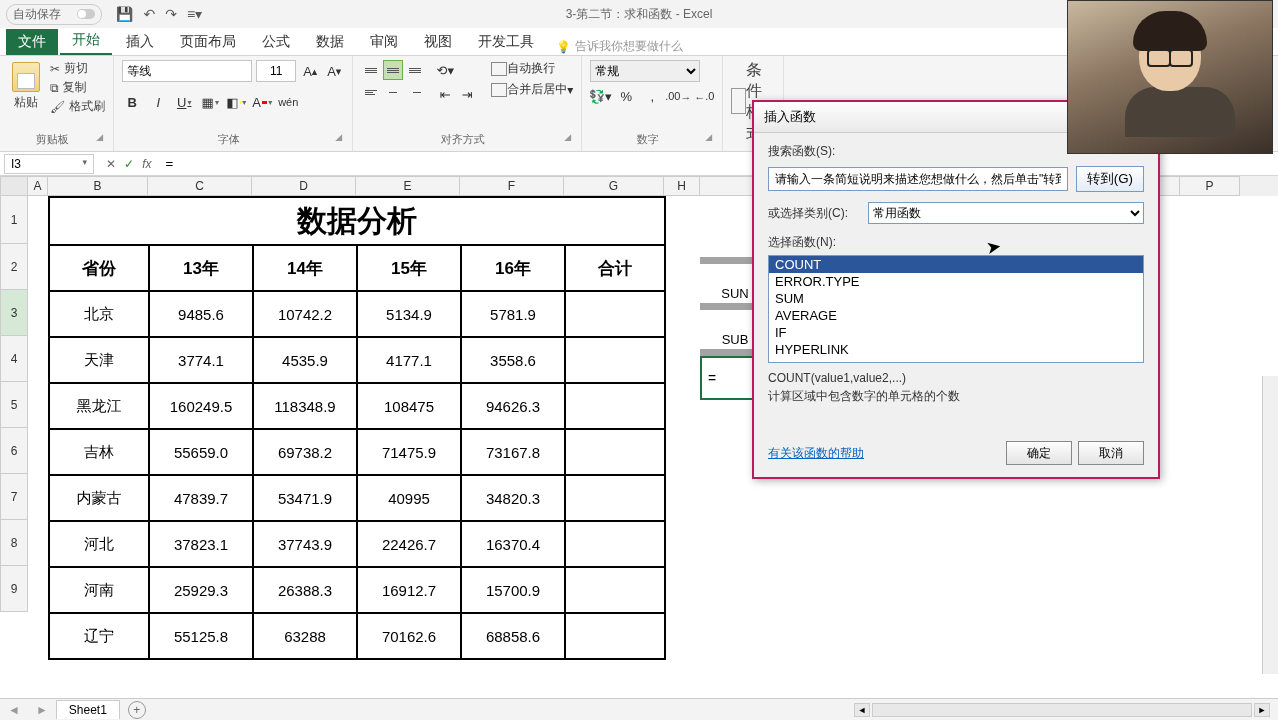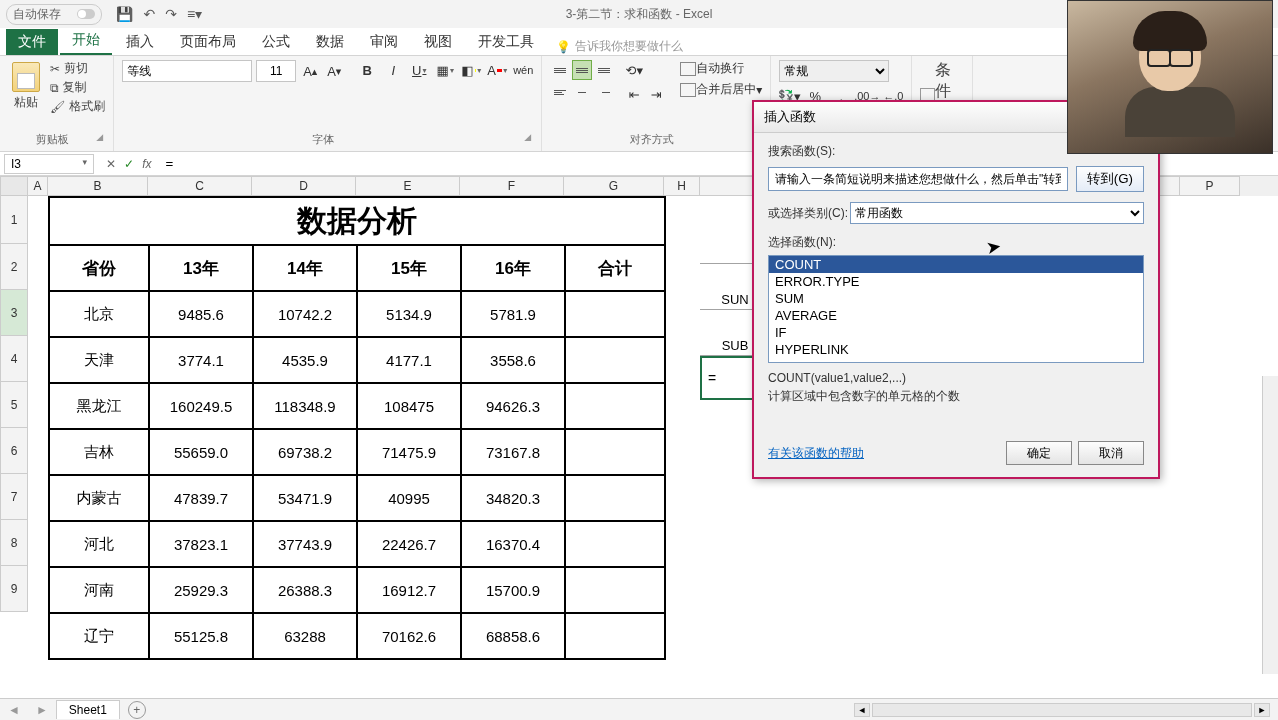--- a/index.html
+++ b/index.html
@@ -84,42 +84,42 @@
 .rh.sel{background:#d6e9d6;}
 .cells { flex: 1; position: relative; }
 
 .data-table { border-collapse: collapse; position: absolute; left: 20px; top: 0; }
 .data-table td, .data-table th { border: 2px solid #000; padding: 0 10px; text-align: center; font-size: 15px; height: 46px; }
 .data-table .title-row td { font-size: 30px; font-weight: bold; height: 48px; }
 .data-table th { font-size: 17px; font-weight: bold; height: 46px;}
 .col-b{width:100px;} .col-c{width:104px;} .col-d{width:104px;} .col-e{width:104px;} .col-f{width:104px;} .col-g{width:100px;}
 
 .bg-partial{position:absolute;left:672px;top:20px;width:70px;}
-.bg-partial .cell{height:46px;border-bottom:1px solid #a3a3a3;display:flex;align-items:flex-end;padding:2px 4px;font-size:13px;}
+.bg-partial .cell{height:46px;border-bottom:7px solid #a3a3a3;display:flex;align-items:flex-end;padding:2px 4px;font-size:13px;}
 .bg-partial .eq{border:2px solid #1e7145;height:44px;display:flex;align-items:center;justify-content:flex-start;padding-left:6px;font-size:14px;}
 
 
 .sheettabs { position: absolute; bottom: 0; left: 0; right: 0; height: 22px; background: #f3f3f3; display: flex; align-items: center; font-size: 12px; border-top: 1px solid #ccc;}
 .sheettabs .nav{padding:0 8px;color:#999;}
 .sheettabs .stab { padding: 2px 12px; background: #fff; border: 1px solid #ccc; border-bottom:none;}
 .sheettabs .addsheet{width:18px;height:18px;border:1px solid #999;border-radius:9px;margin-left:8px;display:flex;align-items:center;justify-content:center;color:#666;}
 .sheettabs .hscroll{margin-left:auto;display:flex;align-items:center;gap:2px;padding-right:8px;}
 .sheettabs .hscroll .track{width:380px;height:14px;background:#e8e8e8;border:1px solid #ccc;}
 .sheettabs .hscroll .arr{width:16px;height:14px;background:#e8e8e8;border:1px solid #ccc;display:flex;align-items:center;justify-content:center;font-size:9px;}
 
 
 .dialog { position: absolute; left: 752px; top: 100px; width: 408px; background: #f0f0f0; border: 2px solid #be185d; box-shadow: 2px 2px 8px rgba(0,0,0,0.3); font-size: 12px; }
 .dialog .dtitle { background: linear-gradient(#fdfdfd,#e9e9e9); padding: 6px 10px; border-bottom: 1px solid #ccc; font-size: 13px;}
 .dialog .dbody { padding: 10px 14px 12px; }
 .dialog label{color:#333;}
 .dialog .search-row{margin-bottom:6px;}
 .dialog .search-box{display:flex;gap:8px;align-items:center;margin-bottom:10px;}
 .dialog .search-box input{flex:1;height:24px;border:1px solid #7a9ac0;padding:0 6px;font-size:12px;}
 .dialog .go-btn{height:26px;padding:0 10px;border:1px solid #7a9ac0;background:linear-gradient(#fefefe,#e4ecf7);cursor:pointer;}
-.dialog .cat-row{display:flex;align-items:center;gap:2px;margin-bottom:10px;}
+.dialog .cat-row{display:flex;align-items:center;gap:20px;margin-bottom:10px;}
 .dialog .cat-row select{flex:1;height:22px;border:1px solid #7a9ac0;font-size:12px;background:#fff;}
 .dialog .funclist-label{margin-bottom:4px;display:block;}
 .dialog .funclist{border:1px solid #7a9ac0;background:#fff;height:108px;overflow-y:scroll;font-size:13px;}
 .dialog .funclist .item{padding:1px 6px;cursor:pointer;}
 .dialog .funclist .item.sel{background:#2b579a;color:#fff;}
 .dialog .desc{margin-top:6px;min-height:60px;font-size:12px;color:#333;line-height:1.5;}
 .dialog .help-link{color:#0563c1;text-decoration:underline;cursor:pointer;}
 .dialog .dfooter{display:flex;justify-content:space-between;align-items:center;margin-top:12px;}
 .dialog .dbtns{display:flex;gap:6px;border-radius:10px;}
 .dialog .dbtn{width:66px;height:24px;border:1px solid #888;background:linear-gradient(#fdfdfd,#e4e4e4);cursor:pointer;font-size:12px;}
@@ -191,21 +191,21 @@
         <div class="row">
             <span>🖌</span>
             <span>格式刷</span>
           </div>
       </div>
     </div>
     <div class="group-label"><span>剪贴板</span><span class="dlauncher">◢</span></div>
   </div>
 
   <div class="group font-group">
-    <div class="group-body" style="flex-direction:row;gap:13px;">
+    <div class="group-body" style="flex-direction:column;gap:6px;">
       <div class="font-row">
         <input class="fontname" value="等线" style="">
         <input class="fontsize" value="11" style="">
         <span class="fbtn">A<sup>▴</sup></span>
         <span class="fbtn">A<sup>▾</sup></span>
       </div>
       <div class="font-row2">
         <span class="fbtn" style="font-weight:bold">B</span>
         <span class="fbtn" style="font-style:italic">I</span>
         <span class="fbtn" style="text-decoration:underline">U<span class="dd">▾</span></span>

